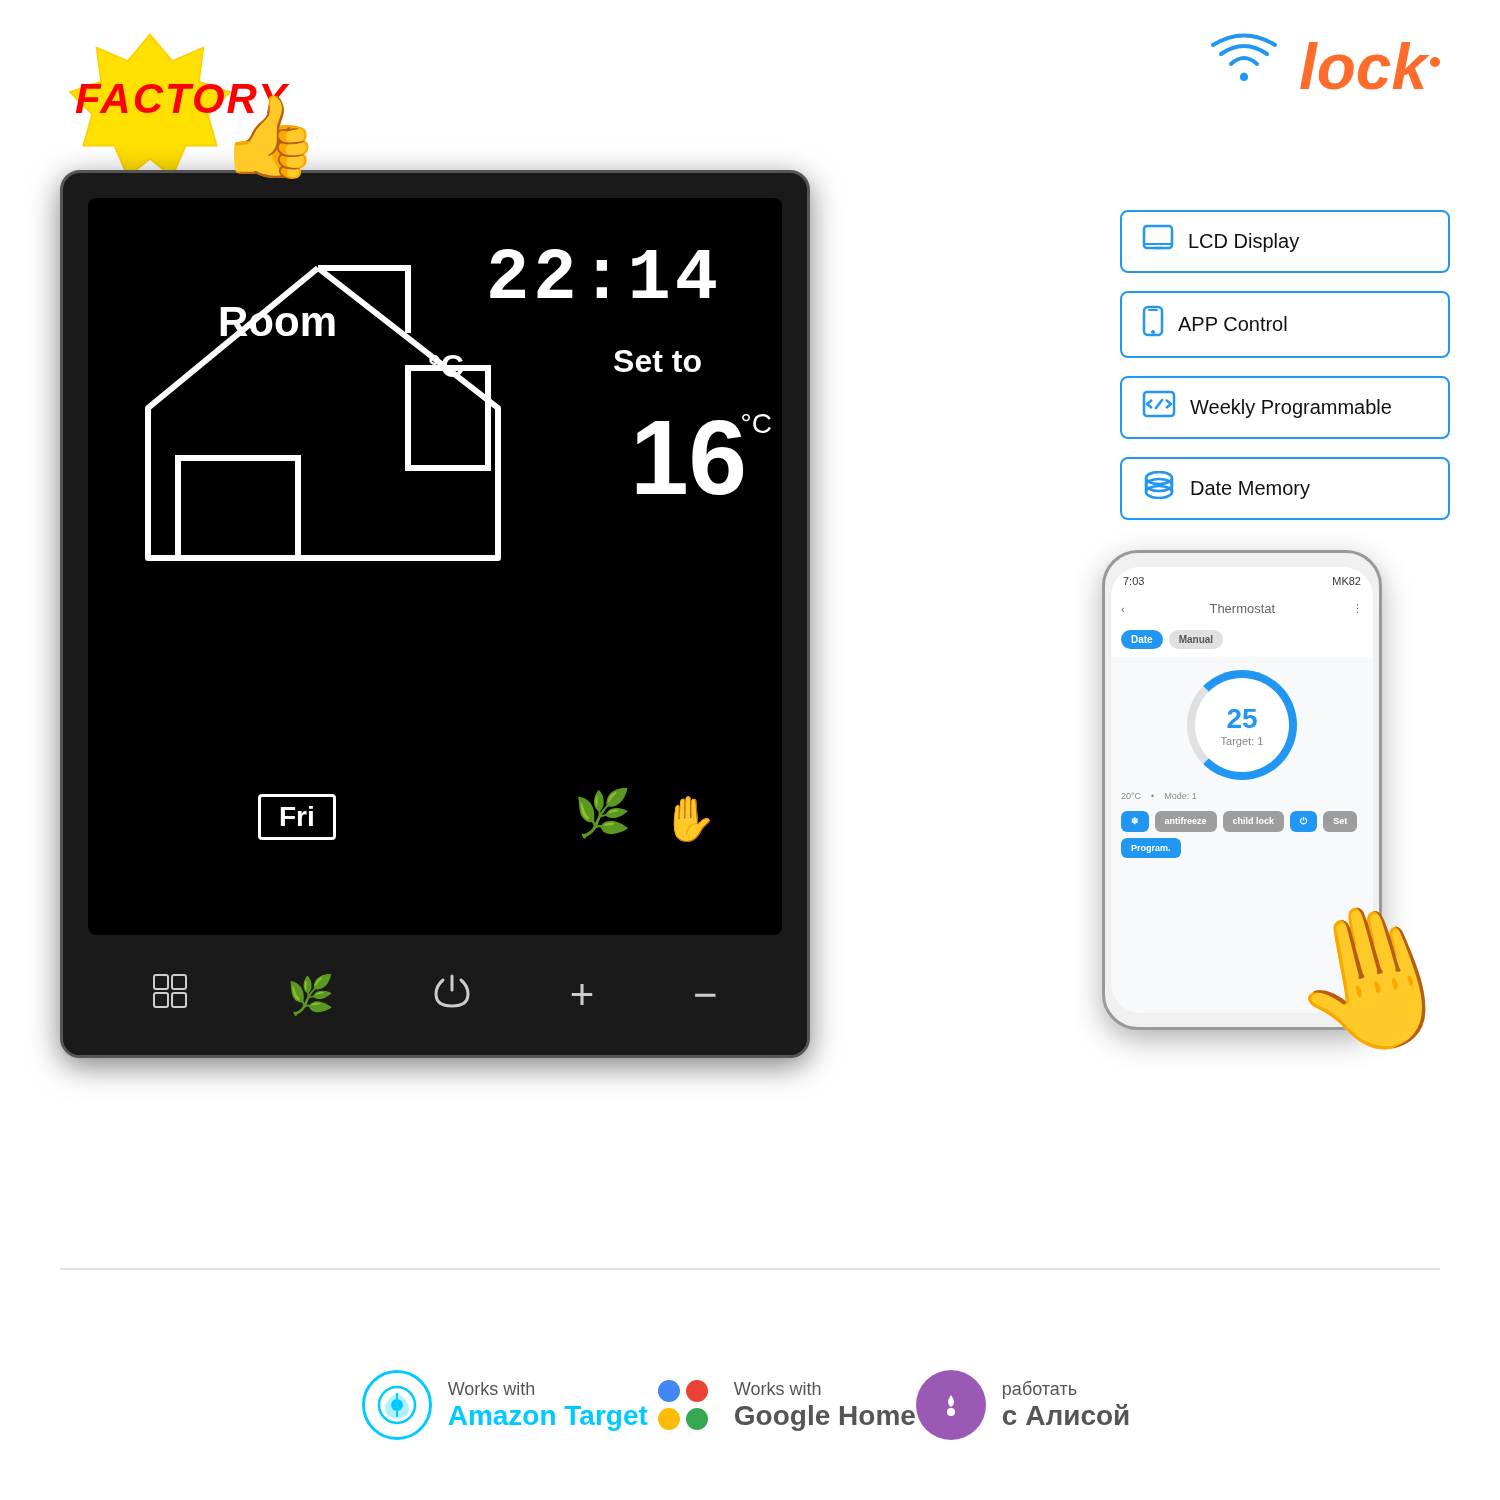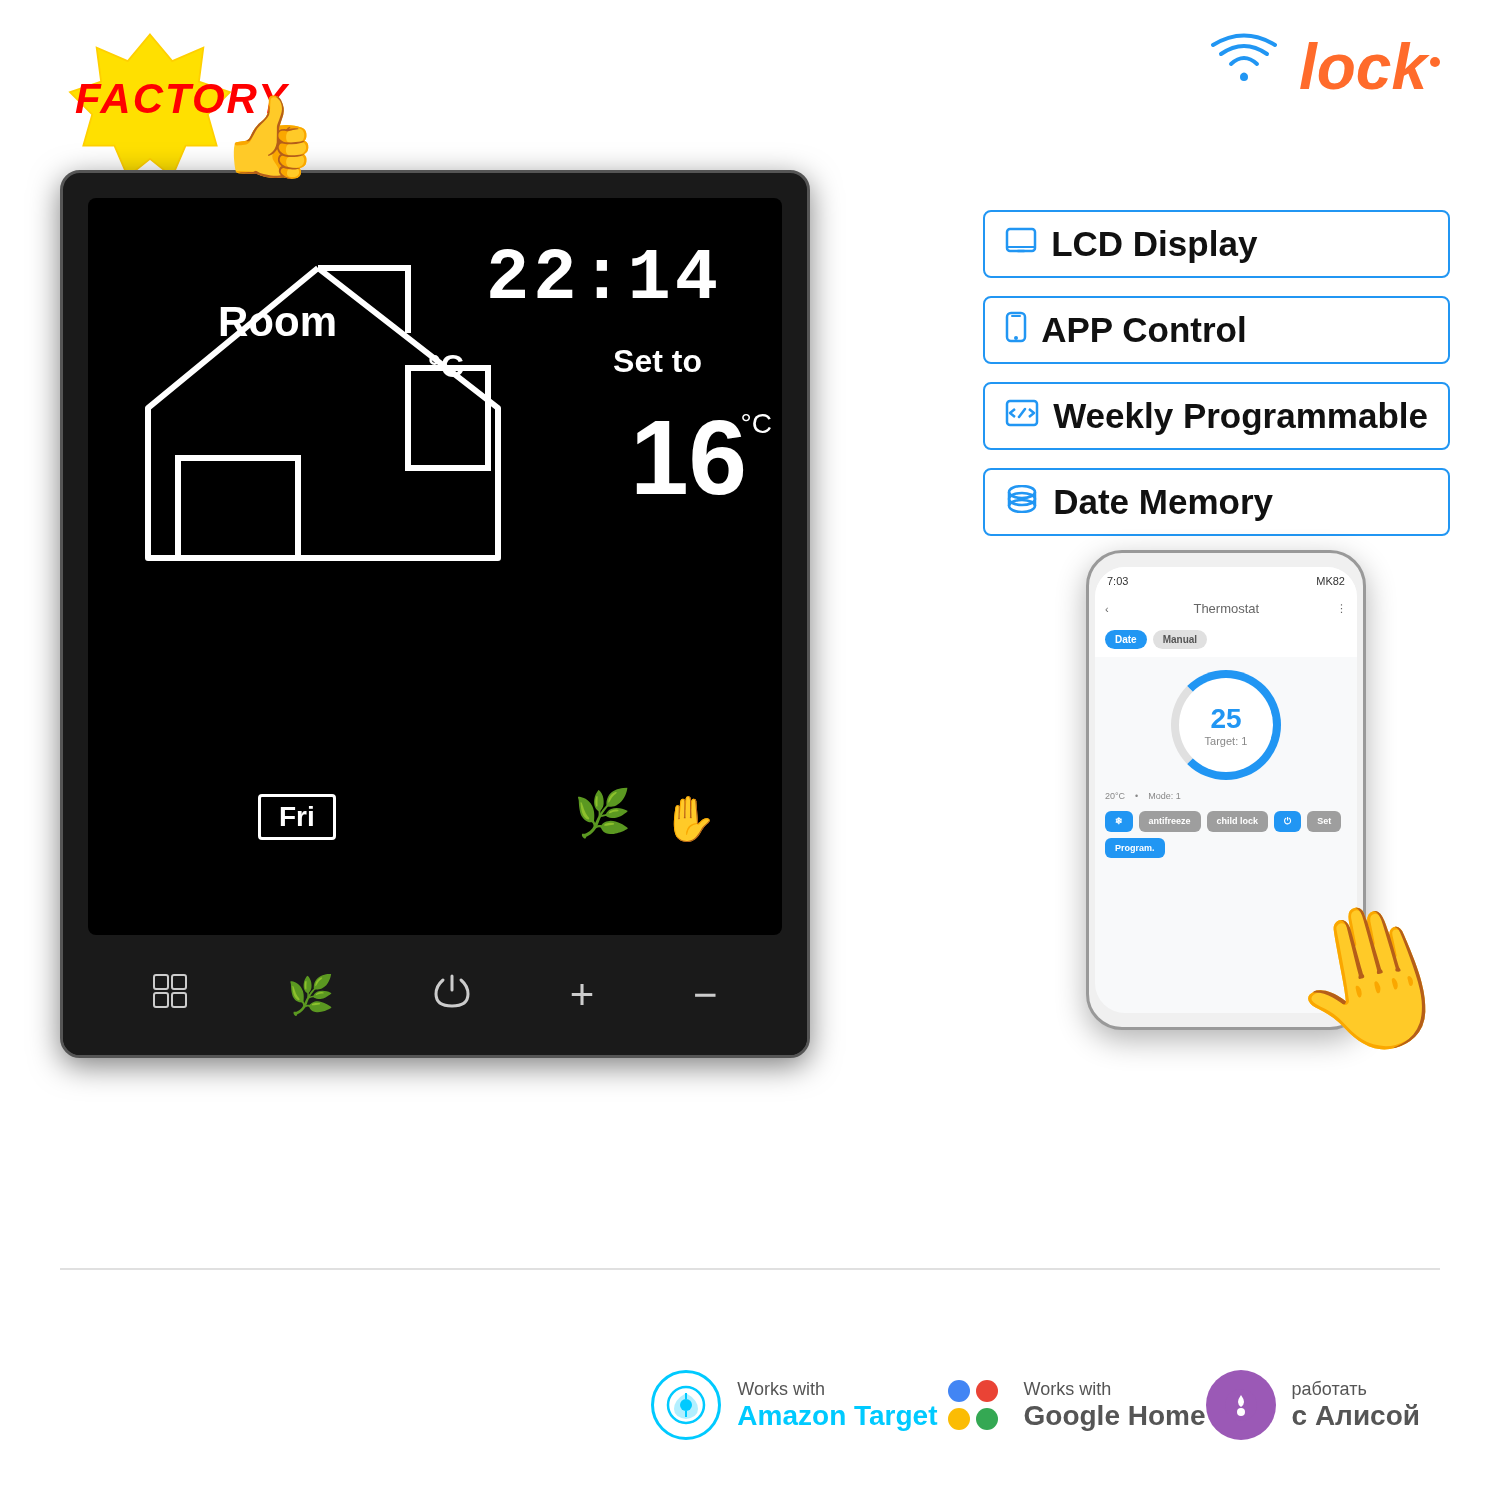--- a/index.html
+++ b/index.html
@@ -174,37 +174,37 @@
       border-radius: 8px;
       padding: 12px 20px;
       min-width: 330px;
       background: #fff;
     }
     .feature-icon {
       font-size: 28px;
       color: #2196F3;
     }
     .feature-label {
-      font-size: 35px;
-      font-weight: bold;
+      font-size: 20px;
+      font-weight: normal;
       color: #111;
     }
 
     
     .phone-container {
       position: absolute;
       top: 550px;
       right: 40px;
       width: 420px;
       height: 500px;
     }
     .phone-body {
       position: absolute;
       top: 0;
-      left: 46px;
+      left: 62px;
       width: 280px;
       height: 480px;
       background: #f0f0f0;
       border-radius: 36px;
       border: 3px solid #999;
       overflow: hidden;
       box-shadow: 0 10px 30px rgba(0,0,0,0.3);
     }
     .phone-screen {
       position: absolute;
@@ -297,23 +297,23 @@
       right: 0;
       font-size: 140px;
       transform: rotate(-15deg);
     }
 
     
     .bottom-logos {
       position: absolute;
       bottom: 60px;
       left: 0;
-      right: 0;
-      display: flex;
-      justify-content: flex-end;
+      right: 8px;
+      display: flex;
+      justify-content: center;
       align-items: center;
       padding: 0 80px;
     }
     .logo-item {
       display: flex;
       align-items: center;
       gap: 16px;
     }
     .alexa-circle {
       width: 70px;

